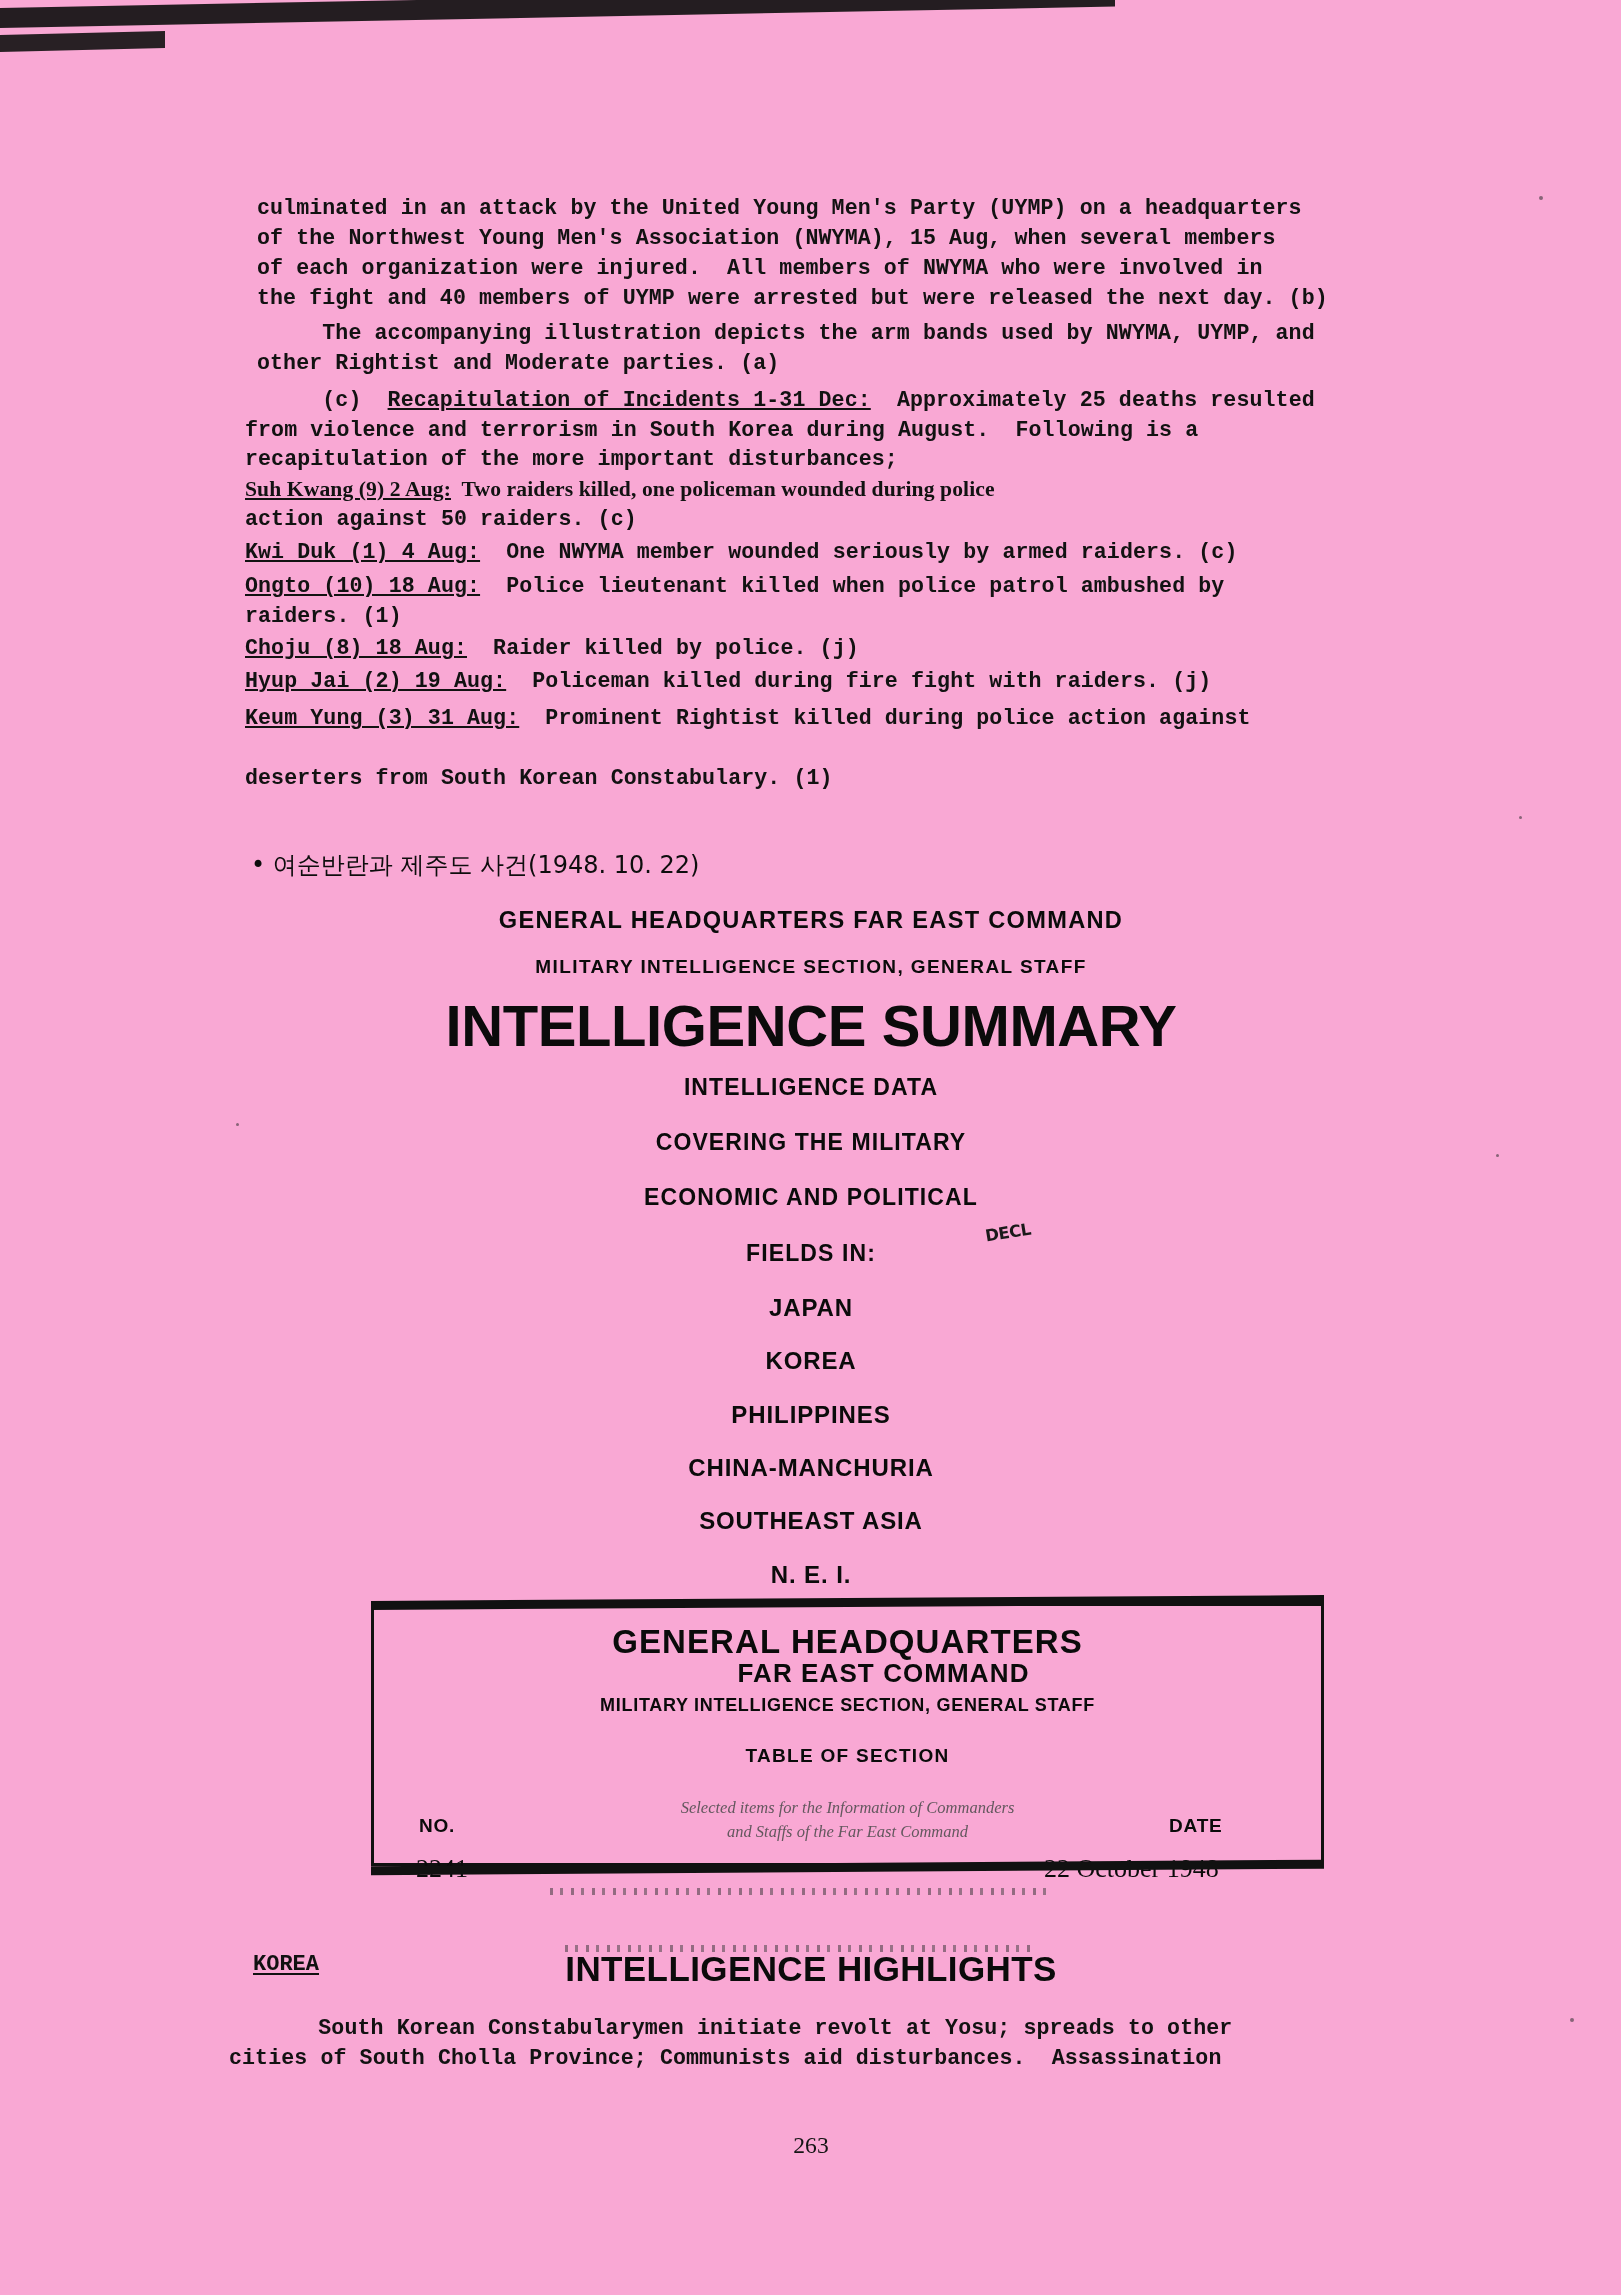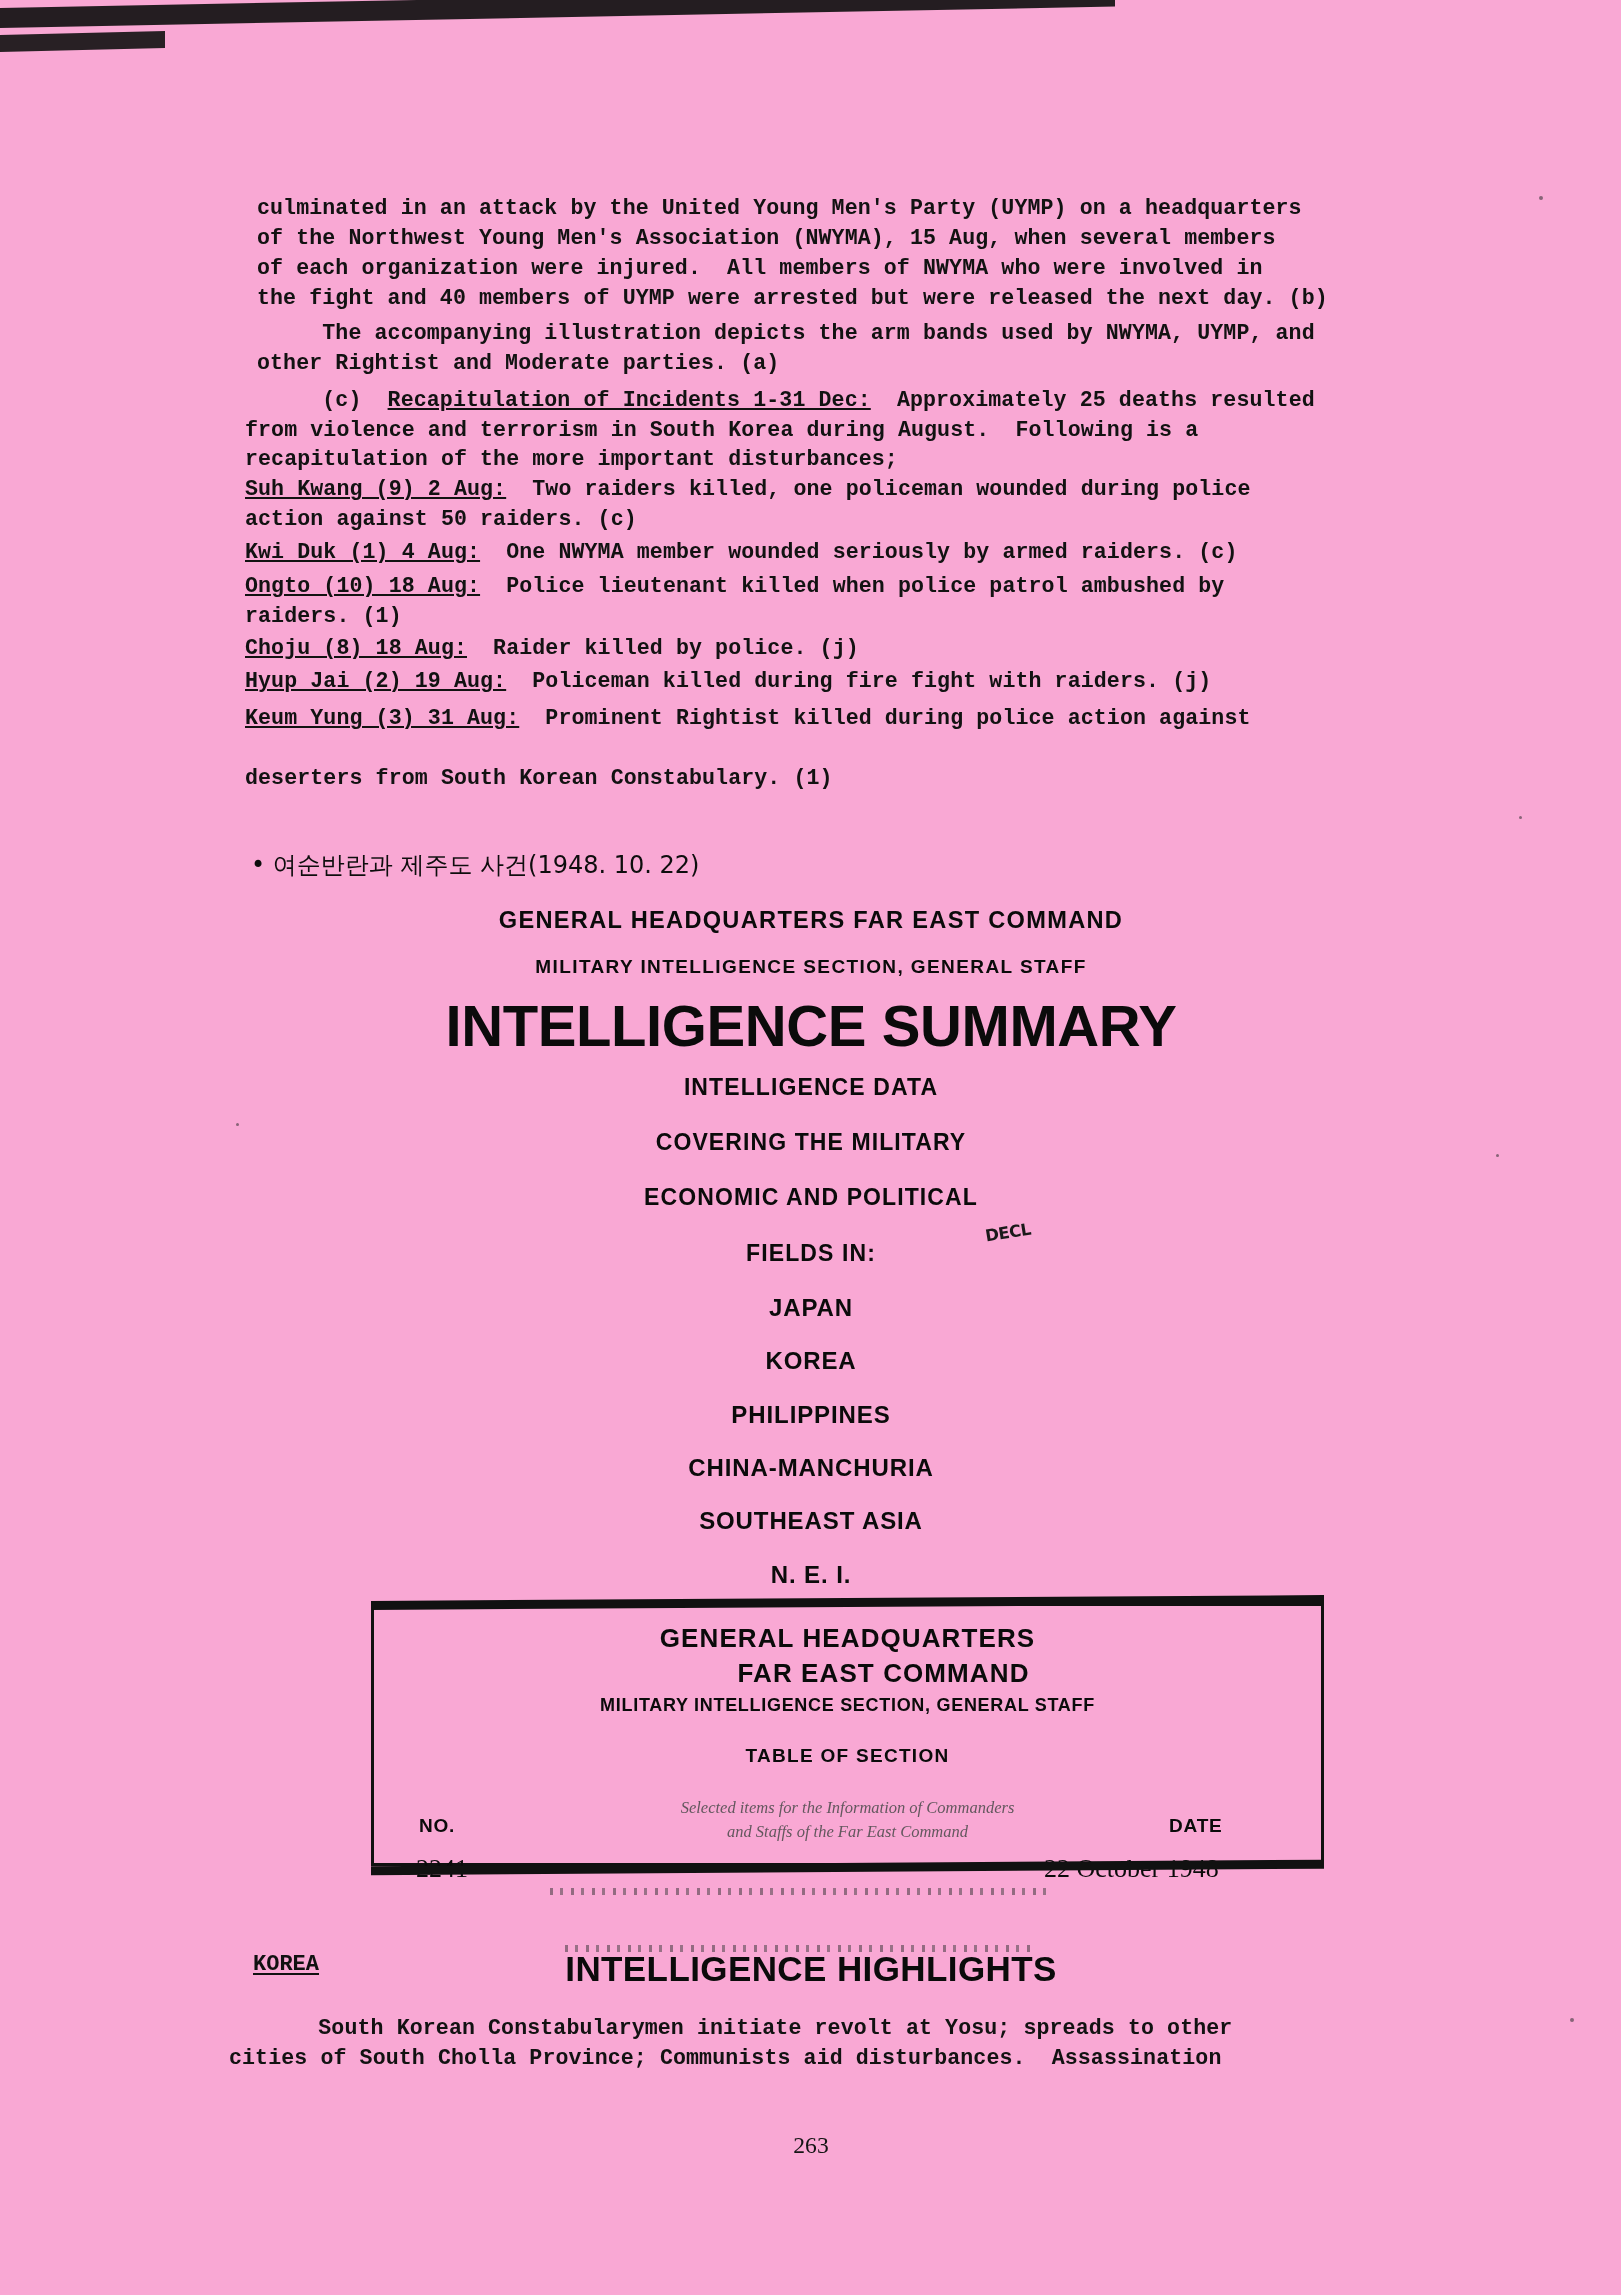--- a/index.html
+++ b/index.html
@@ -121,21 +121,21 @@
   }
   .toc-line {
     position: absolute;
     width: 100%;
     text-align: center;
     font-family: "Liberation Sans", sans-serif;
     color: #0b0b0b;
     white-space: pre;
     font-weight: 700;
   }
-  .toc-gh   { font-size: 26px; letter-spacing: 1.1px; }
+  .toc-gh   { font-size: 33px; letter-spacing: 1.1px; }
   .toc-fec  { font-size: 26px; letter-spacing: 1.1px; }
   .toc-mis  { font-size: 18px; letter-spacing: 0.7px; }
   .toc-toc  { font-size: 19px; letter-spacing: 1.3px; }
   .toc-faint {
     position: absolute;
     width: 100%;
     text-align: center;
     font-family: "Liberation Serif", serif;
     font-style: italic;
     font-size: 16.5px;
@@ -220,21 +220,21 @@
   <div class="typed" style="left:257px;top:223px;"><span>of the Northwest Young Men's Association (NWYMA), 15 Aug, when several members</span></div>
   <div class="typed" style="left:257px;top:253px;"><span>of each organization were injured.  All members of NWYMA who were involved in</span></div>
   <div class="typed" style="left:257px;top:283px;"><span>the fight and 40 members of UYMP were arrested but were released the next day. (b)</span></div>
   <div class="typed" style="left:257px;top:318px;"><span>     The accompanying illustration depicts the arm bands used by NWYMA, UYMP, and</span></div>
   <div class="typed" style="left:257px;top:348px;"><span>other Rightist and Moderate parties. (a)</span></div>
 
   <div class="typed" style="left:257px;top:385px;"><span>     (c)  </span><span class="u">Recapitulation of Incidents 1-31 Dec:</span><span>  Approximately 25 deaths resulted</span></div>
   <div class="typed" style="left:245px;top:415px;"><span>from violence and terrorism in South Korea during August.  Following is a</span></div>
   <div class="typed" style="left:245px;top:444px;"><span>recapitulation of the more important disturbances;</span></div>
 
-  <div class="typed" style="left:245px;top:474px;"><span class="u">Suh Kwang (9) 2 Aug:</span><span>  Two raiders killed, one policeman wounded during police</span></div>
+  <div class="typed" style="left:245px;top:474px;font-family:Liberation Serif, serif;"><span class="u">Suh Kwang (9) 2 Aug:</span><span>  Two raiders killed, one policeman wounded during police</span></div>
   <div class="typed" style="left:245px;top:504px;"><span>action against 50 raiders. (c)</span></div>
 
   <div class="typed" style="left:245px;top:537px;"><span class="u">Kwi Duk (1) 4 Aug:</span><span>  One NWYMA member wounded seriously by armed raiders. (c)</span></div>
 
   <div class="typed" style="left:245px;top:571px;"><span class="u">Ongto (10) 18 Aug:</span><span>  Police lieutenant killed when police patrol ambushed by</span></div>
   <div class="typed" style="left:245px;top:601px;"><span>raiders. (1)</span></div>
 
   <div class="typed" style="left:245px;top:633px;"><span class="u">Choju (8) 18 Aug:</span><span>  Raider killed by police. (j)</span></div>
 
   <div class="typed" style="left:245px;top:666px;"><span class="u">Hyup Jai (2) 19 Aug:</span><span>  Policeman killed during fire fight with raiders. (j)</span></div>

